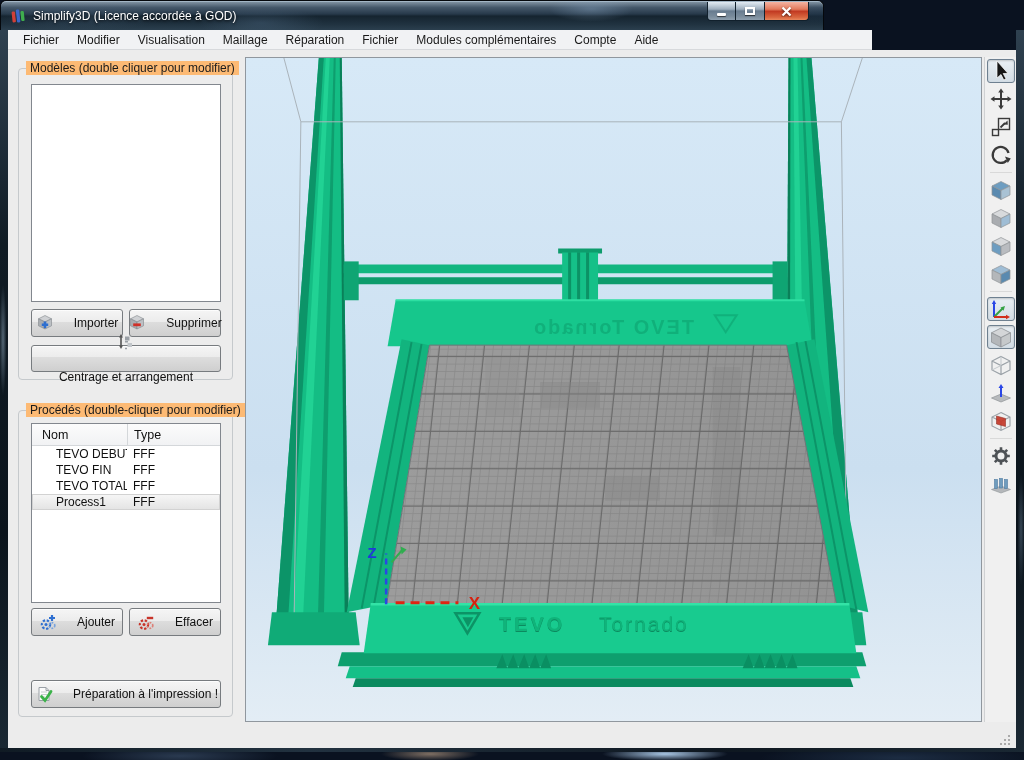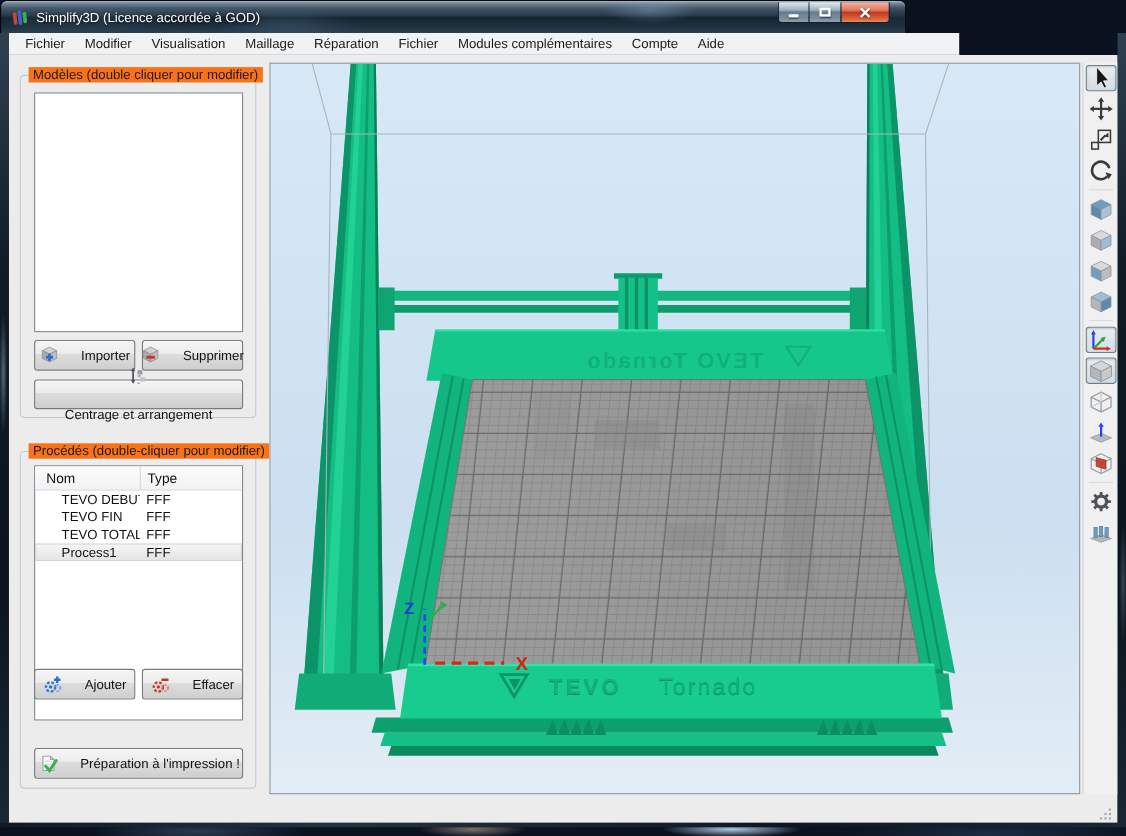--- a/index.html
+++ b/index.html
@@ -42,33 +42,33 @@
   .border-r{right:0;background:radial-gradient(5px 80px at 5px 500px, rgba(120,145,170,.4), transparent 70%),linear-gradient(180deg,#2f4150,#101b24 30%,#0b141c 70%,#1a2833);}
   .border-b{position:absolute;left:0;bottom:0;width:1024px;height:4px;
     background:linear-gradient(90deg,#101b24,#223240 30%,#0e1720 70%,#1a2833);}
   .menubar{position:absolute;left:8px;top:30px;width:864px;height:20px;background:#f1f2f4;
     border-bottom:1px solid #d7d9dc;display:flex;align-items:center;padding-left:6px;}
   .menu-item{font-size:12px;color:#1a1a1a;padding:0 9px;line-height:20px;cursor:default;}
   .content{position:absolute;left:8px;top:50px;width:1008px;height:698px;background:#ececec;}
   
   .left-panel{position:absolute;left:0;top:7px;width:237px;height:665px;}
   .groupbox{position:absolute;border:1px solid #c5c9cc;border-radius:4px;}
-  .gb-title{position:absolute;top:-8px;left:7px;background:#f97316;padding:0 4px;font-size:12px;color:#1b1b1b;white-space:nowrap;}
+  .gb-title{position:absolute;top:-8px;left:7px;background:#fdba74;padding:0 4px;font-size:12px;color:#1b1b1b;white-space:nowrap;}
   .gb-models{left:10px;top:11px;width:215px;height:312px;}
   .gb-process{left:10px;top:353px;width:215px;height:307px;}
   .listbox{position:absolute;left:12px;top:15px;width:190px;height:218px;background:#fff;border:1px solid #82878e;}
   .btn{position:absolute;border:1px solid #777b7f;border-radius:3px;color:#111;font-size:12px;
     background:linear-gradient(180deg,#f5f5f5,#ececec 45%,#dddddd 46%,#cfcfcf);
     box-shadow:inset 0 1px 0 rgba(255,255,255,.75);
     display:flex;align-items:center;justify-content:center;gap:20px;cursor:default;white-space:nowrap;}
   .btn svg{flex:0 0 auto;}
   .b-import{left:12px;top:240px;width:92px;height:28px;}
   .b-delete{left:110px;top:240px;width:92px;height:28px;}
   .b-center{left:12px;top:276px;width:190px;height:27px;flex-direction:column;}
-  .proc-table{position:absolute;left:12px;top:12px;width:190px;height:232px;background:#fff;border:1px solid #82878e;font-size:12px;color:#111;}
+  .proc-table{position:absolute;left:12px;top:12px;width:190px;height:180px;background:#fff;border:1px solid #82878e;font-size:12px;color:#111;}
   .pt-head{display:flex;height:22px;align-items:center;background:linear-gradient(180deg,#fcfcfc,#f1f2f4);border-bottom:1px solid #d4d7da;}
   .pt-head .c1{width:95px;padding-left:10px;font-size:12.5px;}
   .pt-head .c2{flex:1;padding-left:6px;border-left:1px solid #d4d7da;font-size:12.5px;height:100%;display:flex;align-items:center;}
   .pt-row{display:flex;height:16px;align-items:center;}
   .pt-row .c1{width:95px;padding-left:24px;overflow:hidden;white-space:nowrap;}
   .pt-row .c2{flex:1;padding-left:6px;}
   .pt-row.sel{background:linear-gradient(180deg,#f7f7f7,#e3e3e3);box-shadow:inset 0 0 0 1px #d2d2d2;}
   .b-add{left:12px;top:197px;width:92px;height:28px;}
   .b-erase{left:110px;top:197px;width:92px;height:28px;}
   .b-edit{left:12px;top:233px;width:190px;height:27px;font-size:11.5px;}

